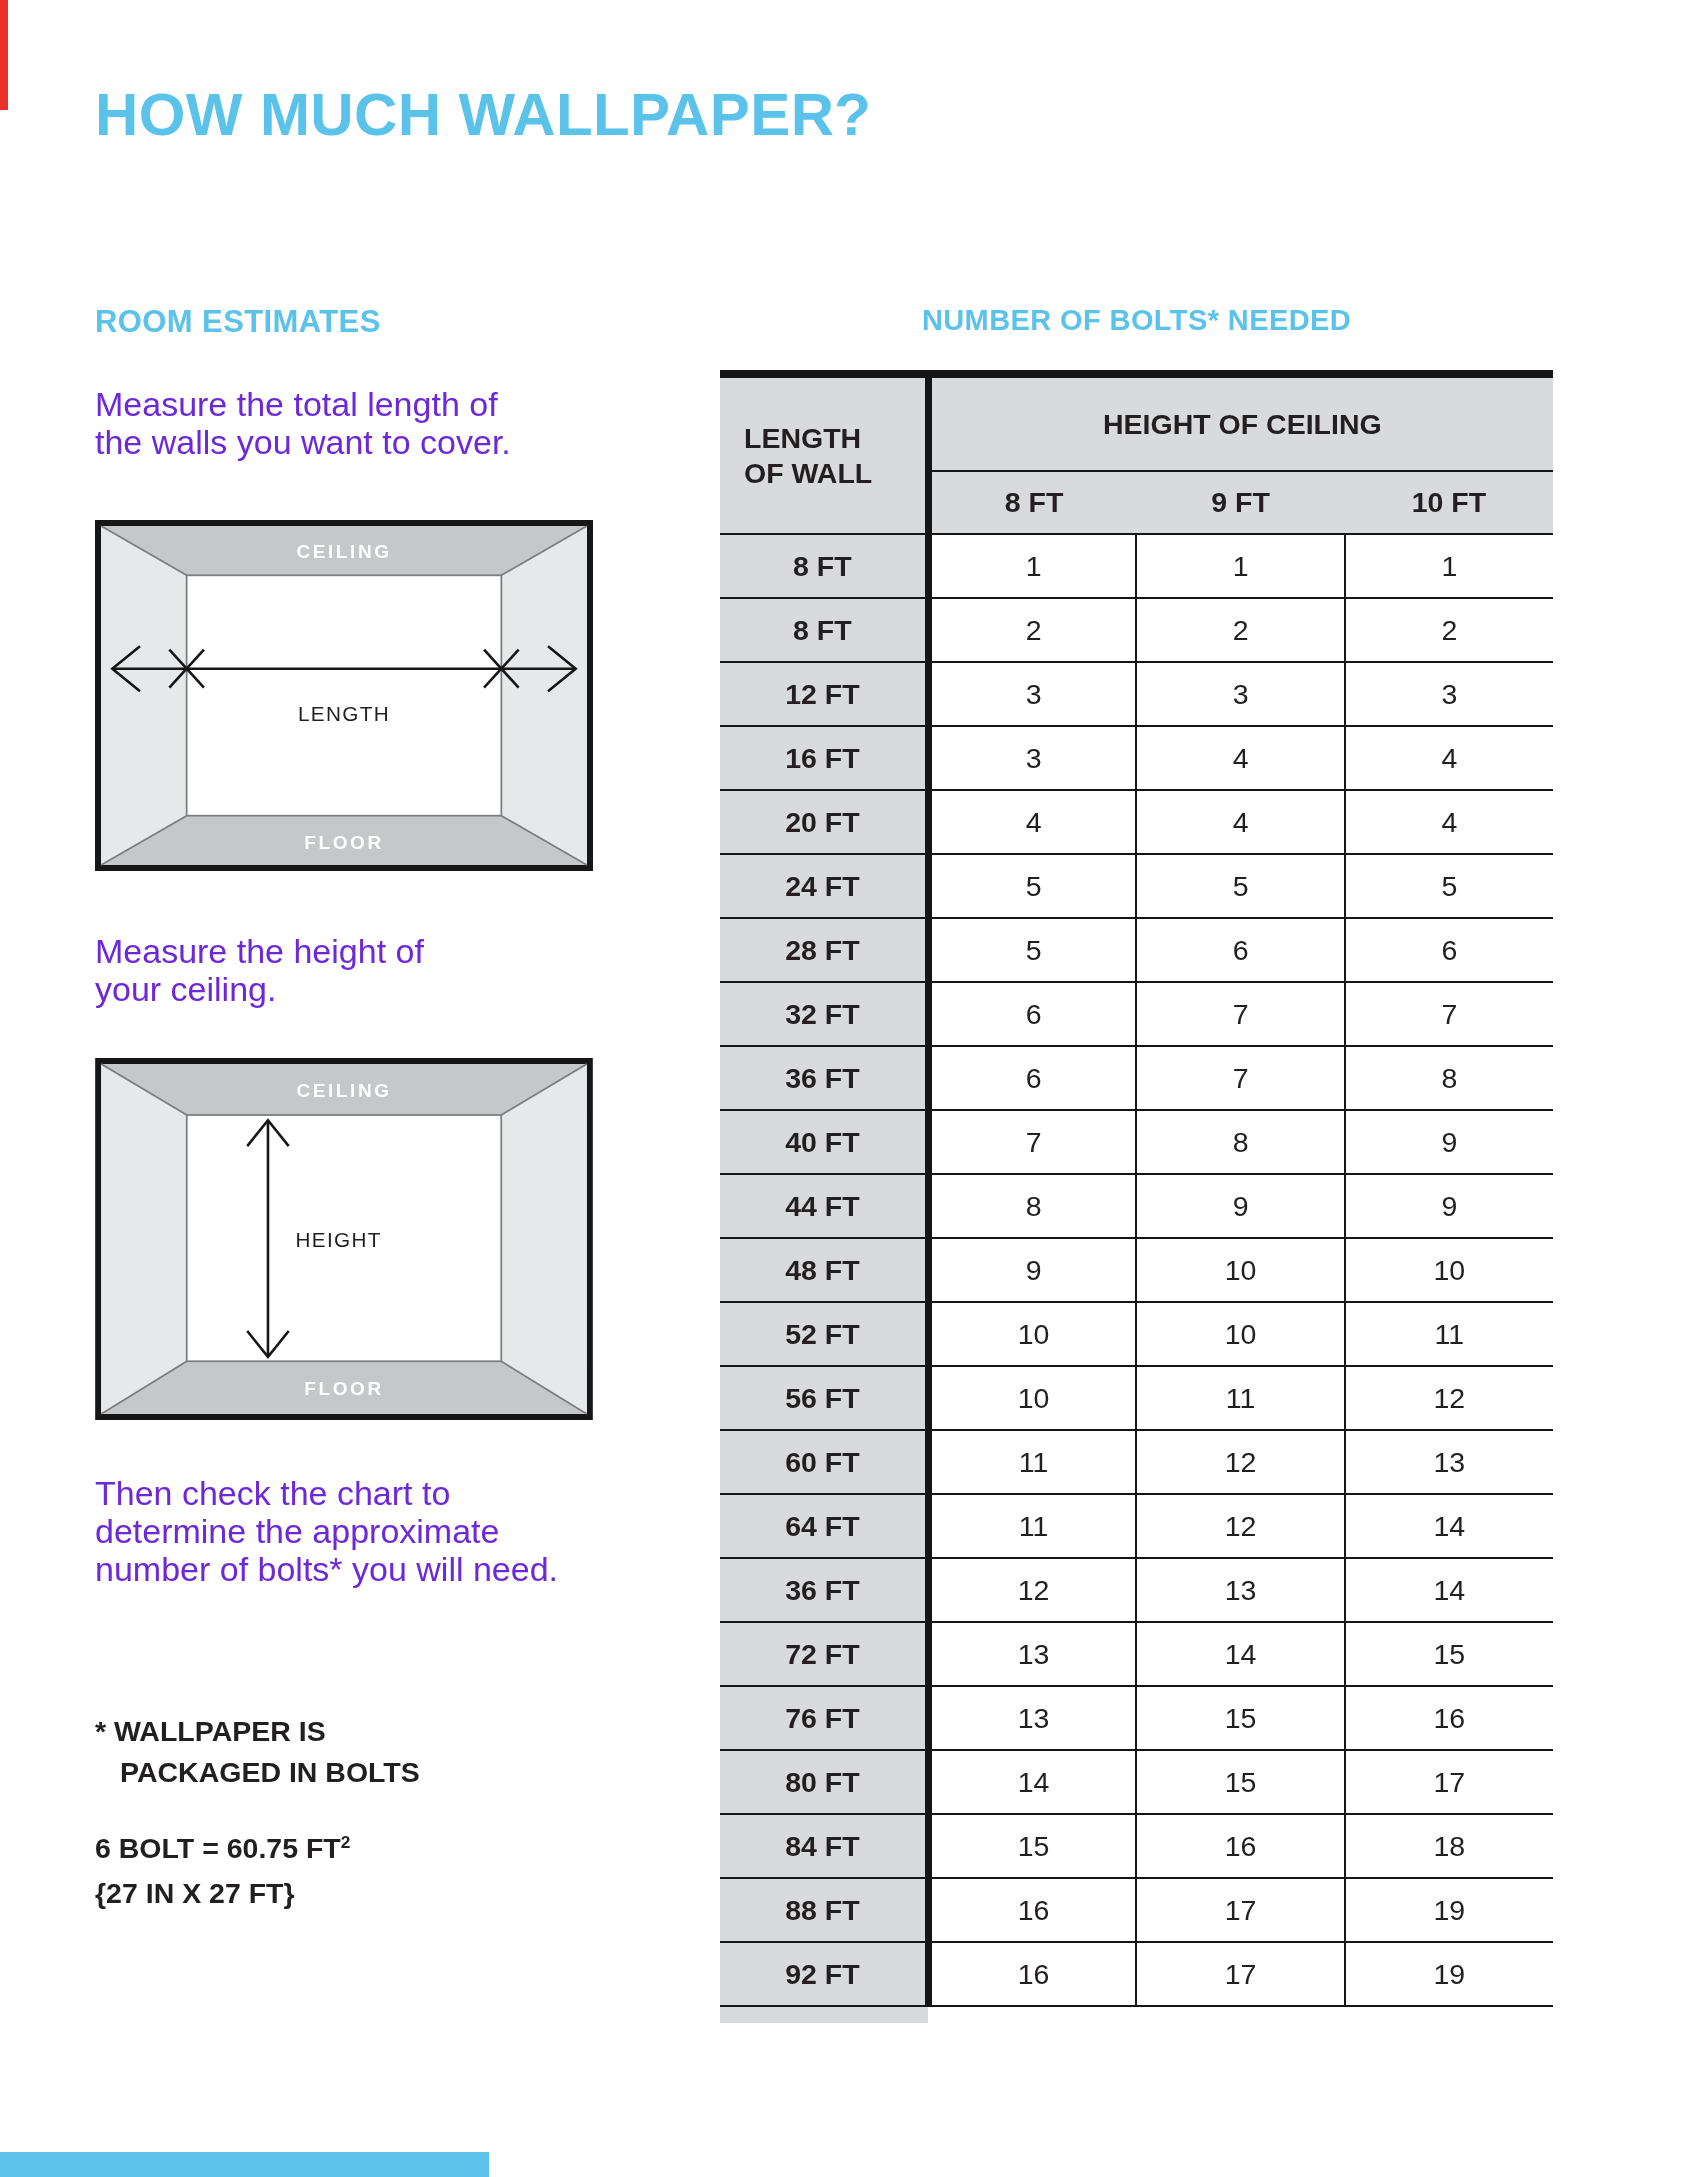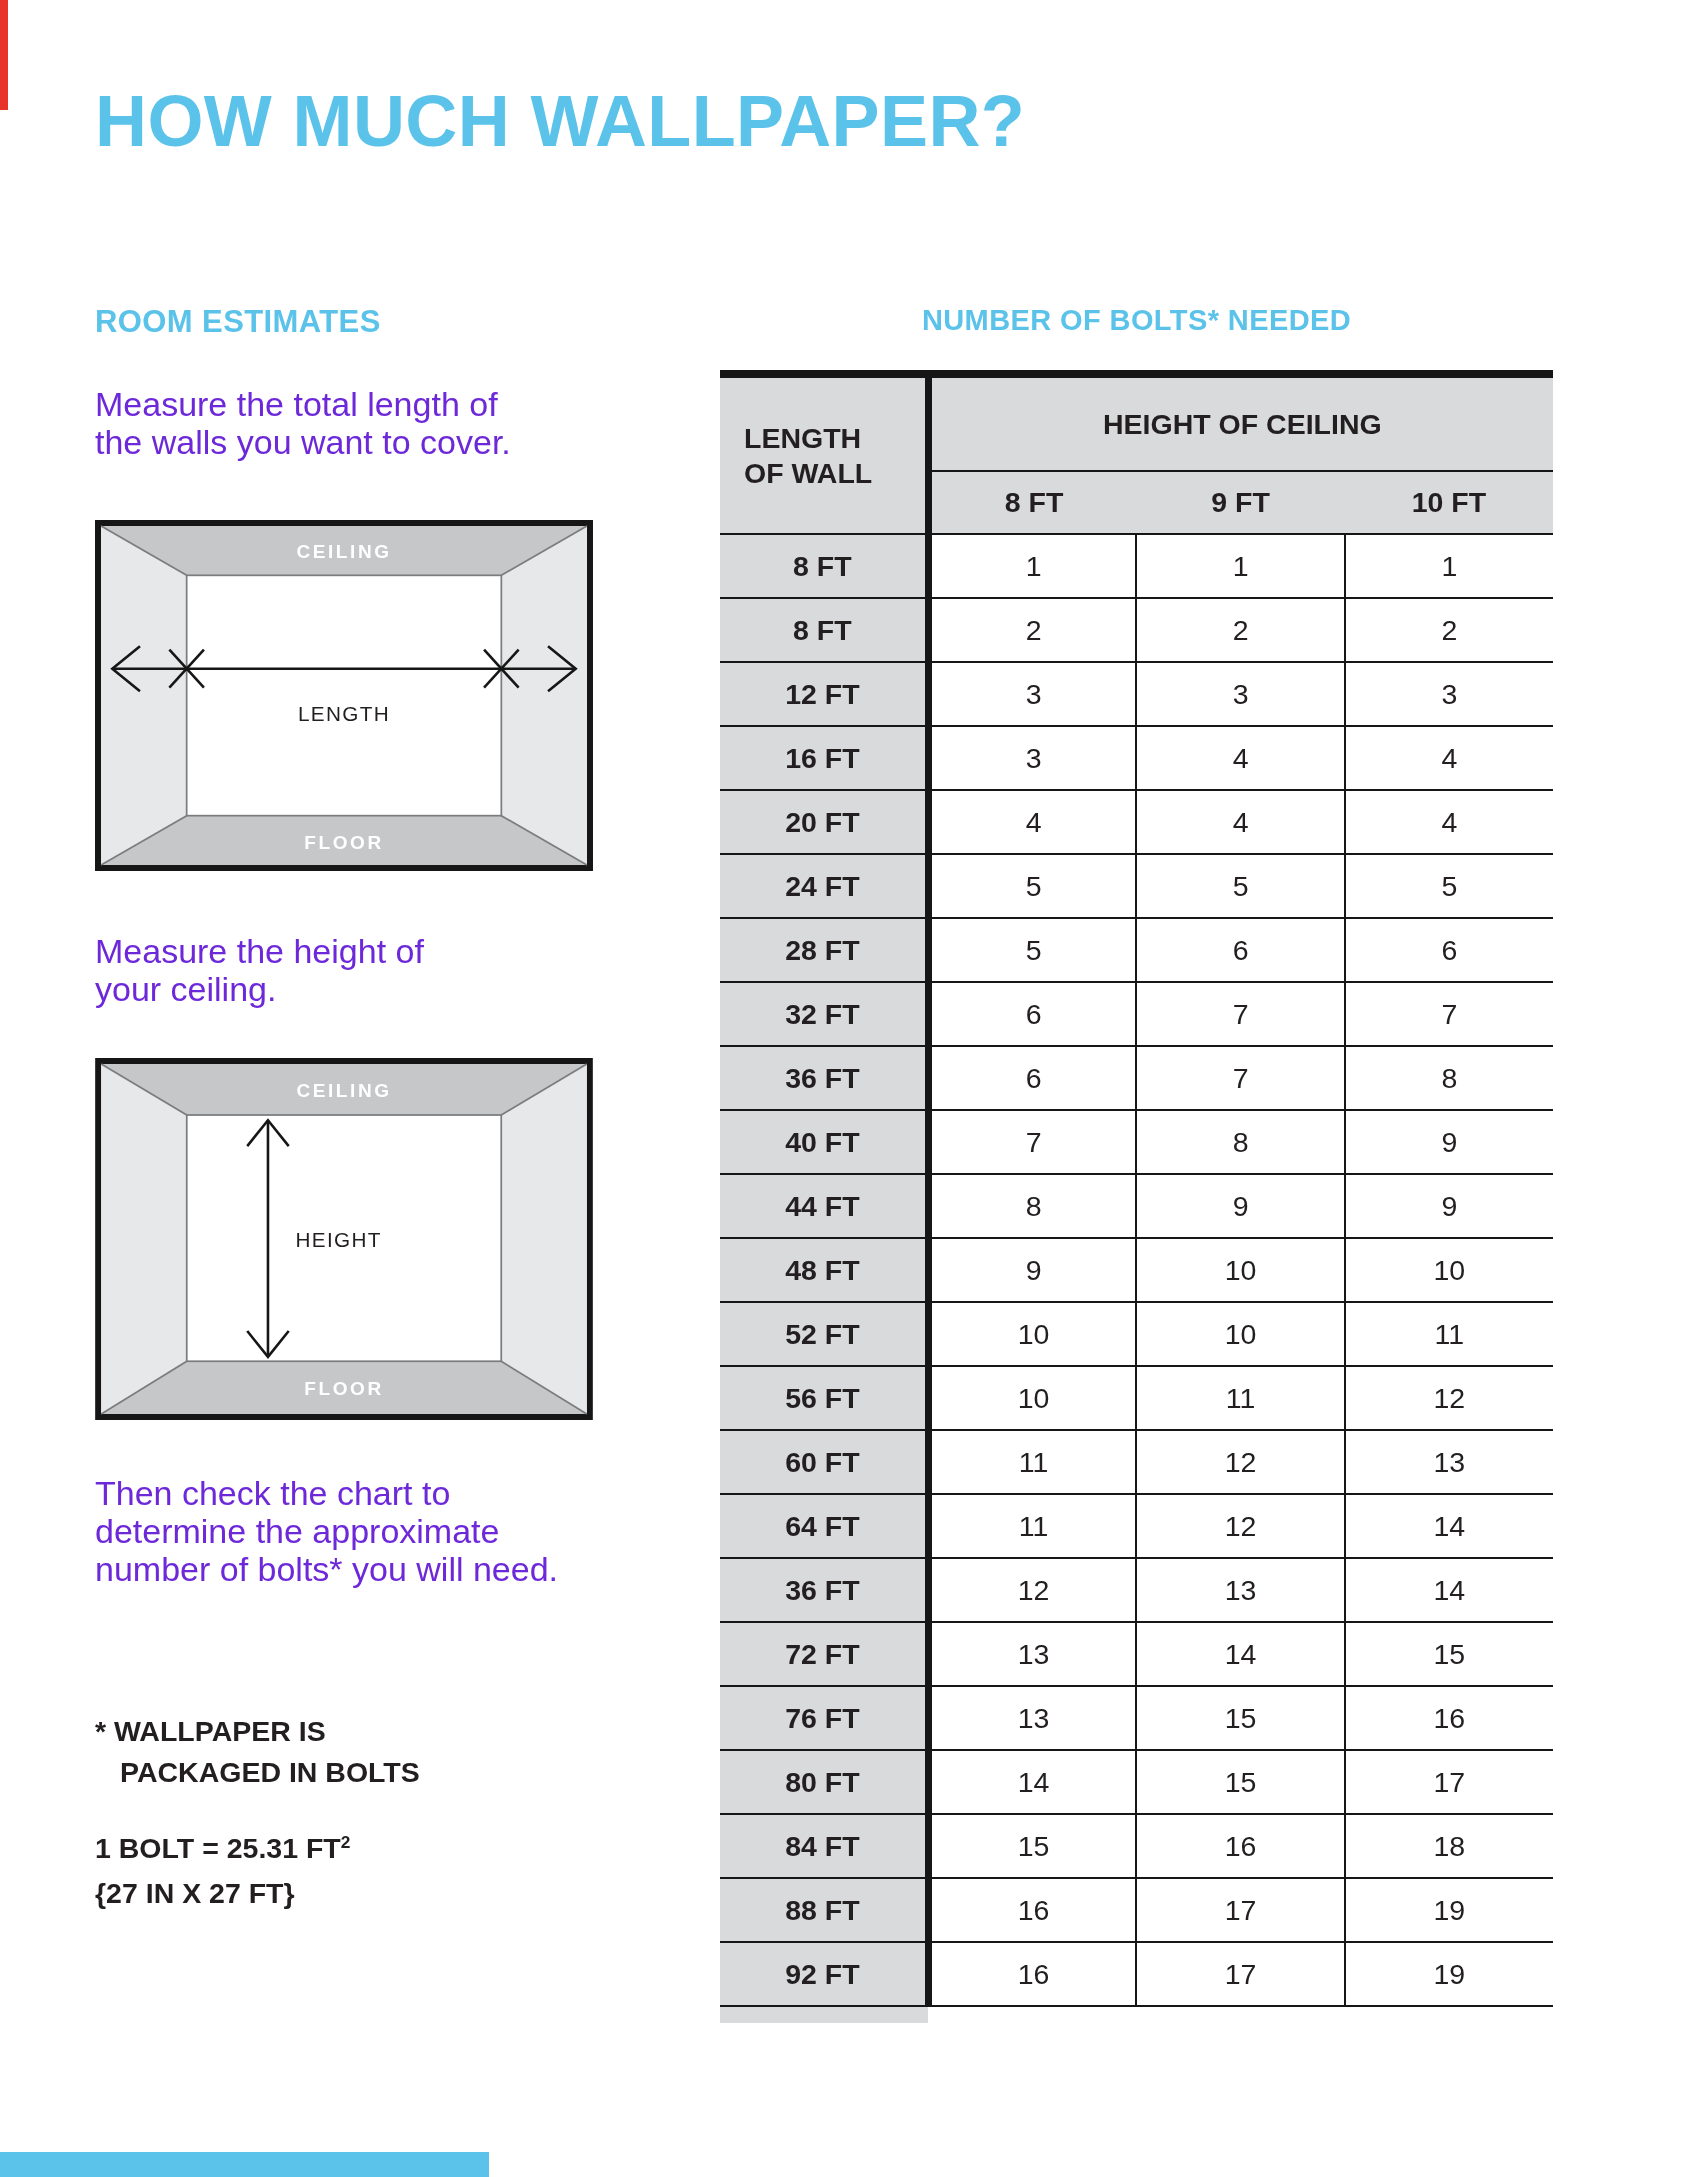--- a/index.html
+++ b/index.html
@@ -3,21 +3,21 @@
 <meta charset="utf-8">
 <style>
   * { margin:0; padding:0; box-sizing:border-box; }
   html,body { background:#ffffff; }
   body { font-family:"Liberation Sans", sans-serif; color:#231F20; }
   .page { position:relative; width:1683px; height:2177px; background:#ffffff; overflow:hidden; }
 
   .red-mark { position:absolute; left:0; top:0; width:7.8px; height:110px; background:#E8332A; }
   .blue-bar { position:absolute; left:0; top:2152px; width:489px; height:25px; background:#5BC2E9; }
 
-  .title { position:absolute; left:95px; top:80px; font-size:72px; font-weight:bold; color:#5BC2E9; letter-spacing:0.4px; white-space:nowrap; }
+  .title { position:absolute; left:95px; top:80px; font-size:60px; font-weight:bold; color:#5BC2E9; letter-spacing:0.4px; white-space:nowrap; }
 
   .left-col { position:absolute; left:95px; top:304px; width:519px; }
   .section-heading { font-size:31px; font-weight:bold; color:#5BC2E9; letter-spacing:0.4px; }
   .step { font-size:34px; line-height:38px; color:#6d28d9; white-space:pre-line; }
   .step1 { margin-top:45px; }
   .step2 { margin-top:61px; }
   .step3 { margin-top:54px; }
   .diagram { display:block; margin-top:59px; }
   .diagram2 { margin-top:50px; }
 
@@ -113,21 +113,21 @@
     <p class="step step3">Then check the chart to
 determine the approximate
 number of bolts* you will need.</p>
 
     <div class="footnote">
       <div>* WALLPAPER IS</div>
       <div class="indent">PACKAGED IN BOLTS</div>
     </div>
 
     <div class="bolt-info">
-      <div><span>1 BOLT = 25.31 FT</span><sup>2</sup></div>
+      <div><span>6 BOLT = 60.75 FT</span><sup>2</sup></div>
       <div>{27 IN X 27 FT}</div>
     </div>
   </div>
 
   <div class="right-col">
     <h2 class="table-heading">NUMBER OF BOLTS* NEEDED</h2>
 
     <table class="bolts">
       <colgroup>
         <col style="width:208px">

